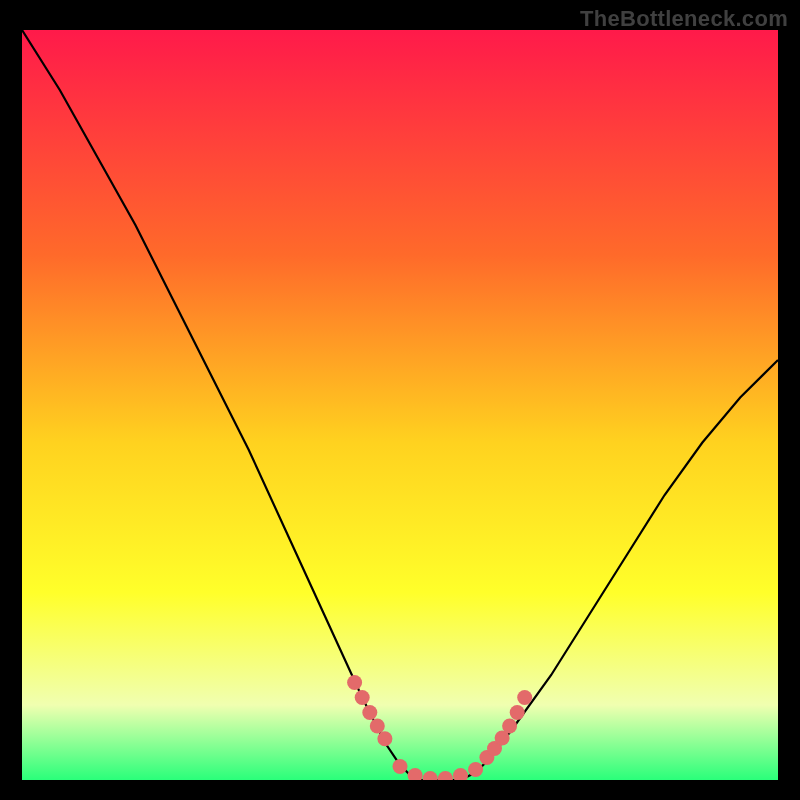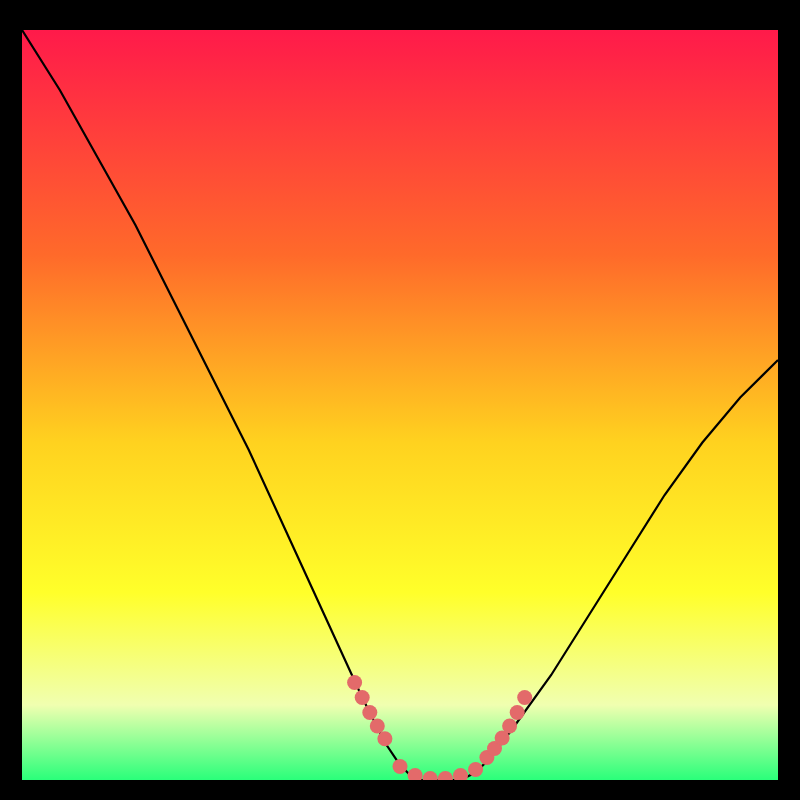--- a/index.html
+++ b/index.html
@@ -35,20 +35,21 @@
     height: 750px;
   }
   svg {
     display: block;
   }
 </style>
 </head>
 <body>
 
 <div class="frame">
+  <div class="watermark">TheBottleneck.com</div>
 
   <div class="plot">
     <svg id="plot-svg" width="756" height="750" viewBox="0 0 756 750">
       <defs>
         <linearGradient id="bgGrad" x1="0" y1="0" x2="0" y2="1">
           <stop id="g0" offset="0%" stop-color="#ff1a4a"></stop>
           <stop id="g1" offset="30%" stop-color="#ff6a2a"></stop>
           <stop id="g2" offset="55%" stop-color="#ffd21f"></stop>
           <stop id="g3" offset="75%" stop-color="#ffff2a"></stop>
           <stop id="g4" offset="90%" stop-color="#f0ffb0"></stop>

